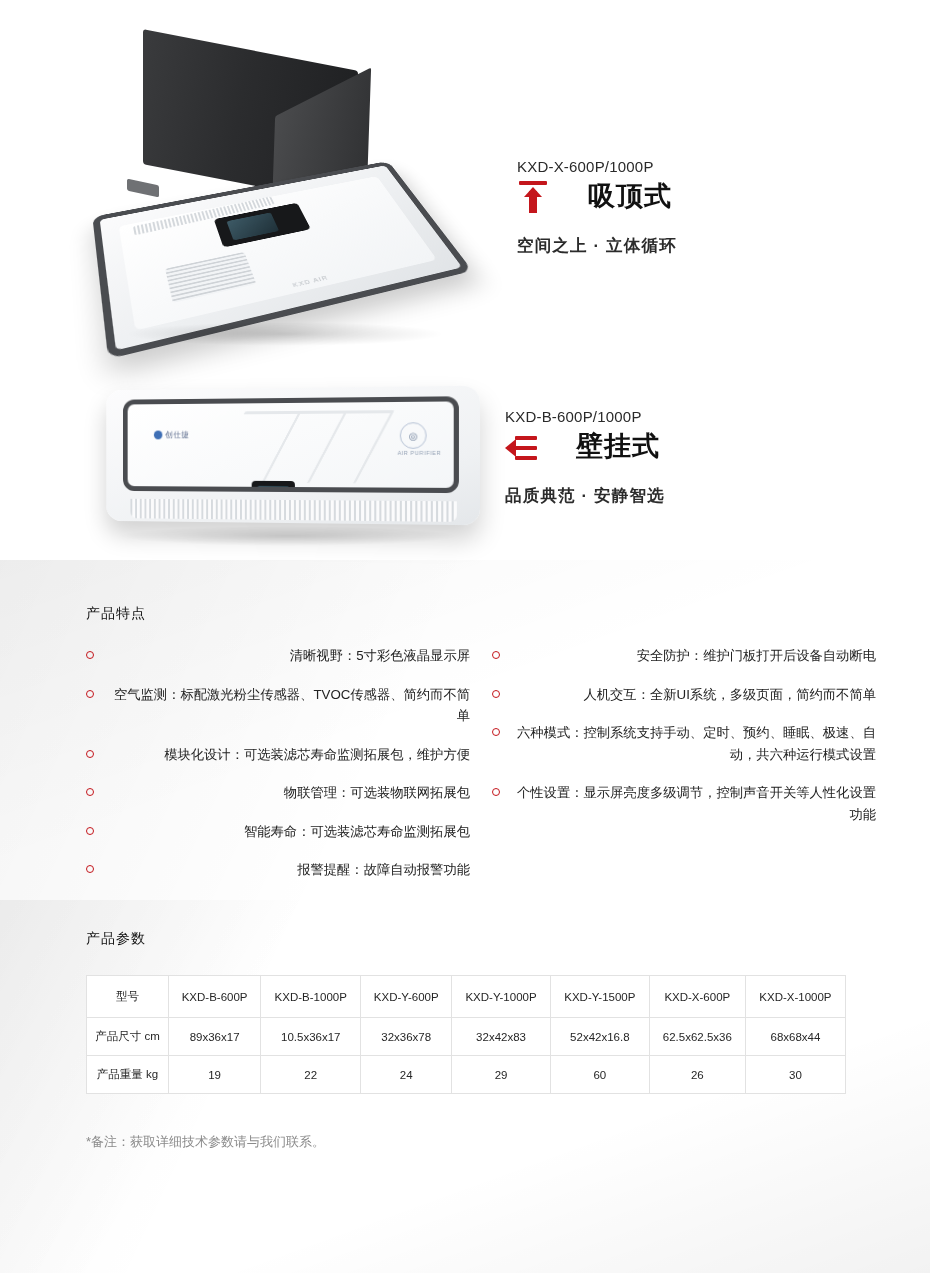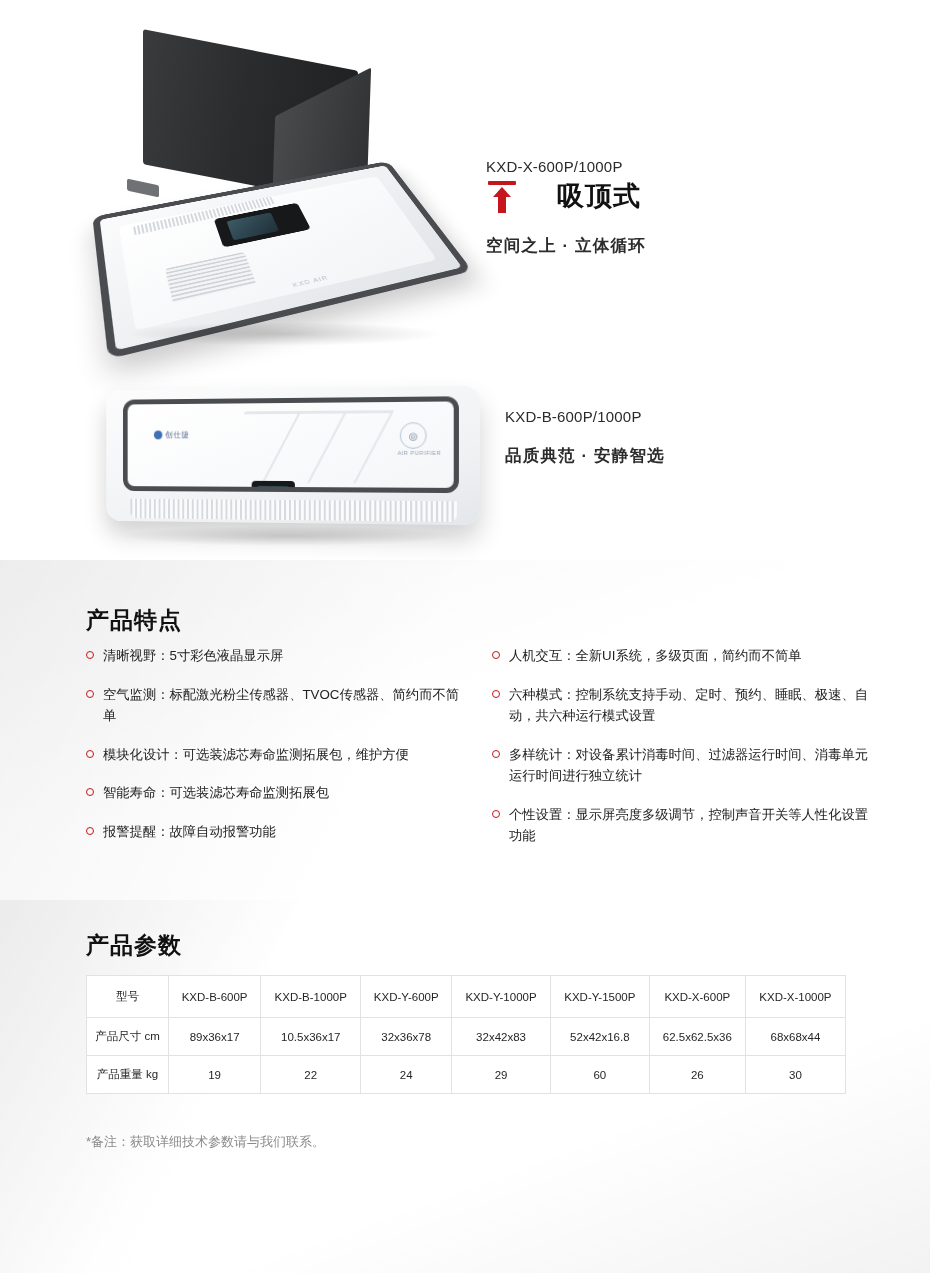--- a/index.html
+++ b/index.html
@@ -282,22 +282,22 @@
   .caption .slogan {
     font-size: 16.5px;
     font-weight: bold;
     color: #2b2b2b;
     margin-top: 20px;
     letter-spacing: 1.2px;
   }
 
   
   .section-title {
-    font-size: 23px;
-    font-weight: bold;
+    font-size: 14px;
+    font-weight: normal;
     color: #111;
     letter-spacing: 1px;
     text-align: right;
   }
 
   
   .features {
     position: absolute;
     left: 86px; top: 645px;
     width: 790px;
@@ -314,21 +314,21 @@
     line-height: 1.62;
     color: #222;
   }
   .feat-bullet {
     flex: 0 0 8px;
     width: 8px; height: 8px;
     border: 1.4px solid #c4161c;
     border-radius: 50%;
     margin-top: 6px;
   }
-  .feat-text { flex: 1; }
+  .feat-text { flex: 1; text-align: right; }
 
   
   .params-title {
     position: absolute;
     left: 86px; top: 930px;
   }
   .table-wrap {
     position: absolute;
     left: 86px; top: 975px;
     width: 760px;
@@ -395,35 +395,44 @@
         </div>
         <div class="wall-badge">◎</div>
         <div class="wall-badge-text">AIR PURIFIER</div>
         <div class="wall-screen"></div>
       </div>
       <div class="wall-bottom"></div>
     </div>
     <div class="wall-shadow"></div>
   </div>
 
-  <div class="caption" style="left:486px; top:158px;">
+  <div class="caption" style="left:517px; top:158px;">
     <div class="model">KXD-X-600P/1000P</div>
     <div class="caption-head">
       <div class="caption-icon icon-up">
         <span class="bar"></span>
         <span class="head"></span>
         <span class="stem"></span>
       </div>
       <div class="title">吸顶式</div>
     </div>
     <div class="slogan">空间之上 · 立体循环</div>
   </div>
 
   <div class="caption" style="left:505px; top:408px;">
     <div class="model">KXD-B-600P/1000P</div>
+    <div class="caption-head">
+      <div class="caption-icon icon-left">
+        <span class="l l1"></span>
+        <span class="l l2"></span>
+        <span class="l l3"></span>
+        <span class="tri"></span>
+      </div>
+      <div class="title">壁挂式</div>
+    </div>
     <div class="slogan">品质典范 · 安静智选</div>
   </div>
 </div>
 
 <div class="section-title" style="position:absolute; left:86px; top:605px;">产品特点</div>
 
 <div class="features">
   <div class="feat-col">
     <div class="feat-item">
       <span class="feat-bullet"></span>
@@ -432,40 +441,44 @@
     <div class="feat-item">
       <span class="feat-bullet"></span>
       <span class="feat-text">空气监测：标配激光粉尘传感器、TVOC传感器、简约而不简单</span>
     </div>
     <div class="feat-item">
       <span class="feat-bullet"></span>
       <span class="feat-text">模块化设计：可选装滤芯寿命监测拓展包，维护方便</span>
     </div>
     <div class="feat-item">
       <span class="feat-bullet"></span>
+      <span class="feat-text">物联管理：可选装物联网拓展包</span>
+    </div>
+    <div class="feat-item">
+      <span class="feat-bullet"></span>
       <span class="feat-text">智能寿命：可选装滤芯寿命监测拓展包</span>
     </div>
     <div class="feat-item">
       <span class="feat-bullet"></span>
       <span class="feat-text">报警提醒：故障自动报警功能</span>
     </div>
   </div>
 
   <div class="feat-col">
     <div class="feat-item">
       <span class="feat-bullet"></span>
+      <span class="feat-text">安全防护：维护门板打开后设备自动断电</span>
+    </div>
+    <div class="feat-item">
+      <span class="feat-bullet"></span>
       <span class="feat-text">人机交互：全新UI系统，多级页面，简约而不简单</span>
     </div>
     <div class="feat-item">
       <span class="feat-bullet"></span>
       <span class="feat-text">六种模式：控制系统支持手动、定时、预约、睡眠、极速、自动，共六种运行模式设置</span>
-    </div>
-    <div class="feat-item">
-      <span class="feat-bullet"></span>
-      <span class="feat-text">多样统计：对设备累计消毒时间、过滤器运行时间、消毒单元运行时间进行独立统计</span>
     </div>
     <div class="feat-item">
       <span class="feat-bullet"></span>
       <span class="feat-text">个性设置：显示屏亮度多级调节，控制声音开关等人性化设置功能</span>
     </div>
   </div>
 </div>
 
 <div class="section-title params-title">产品参数</div>
 

